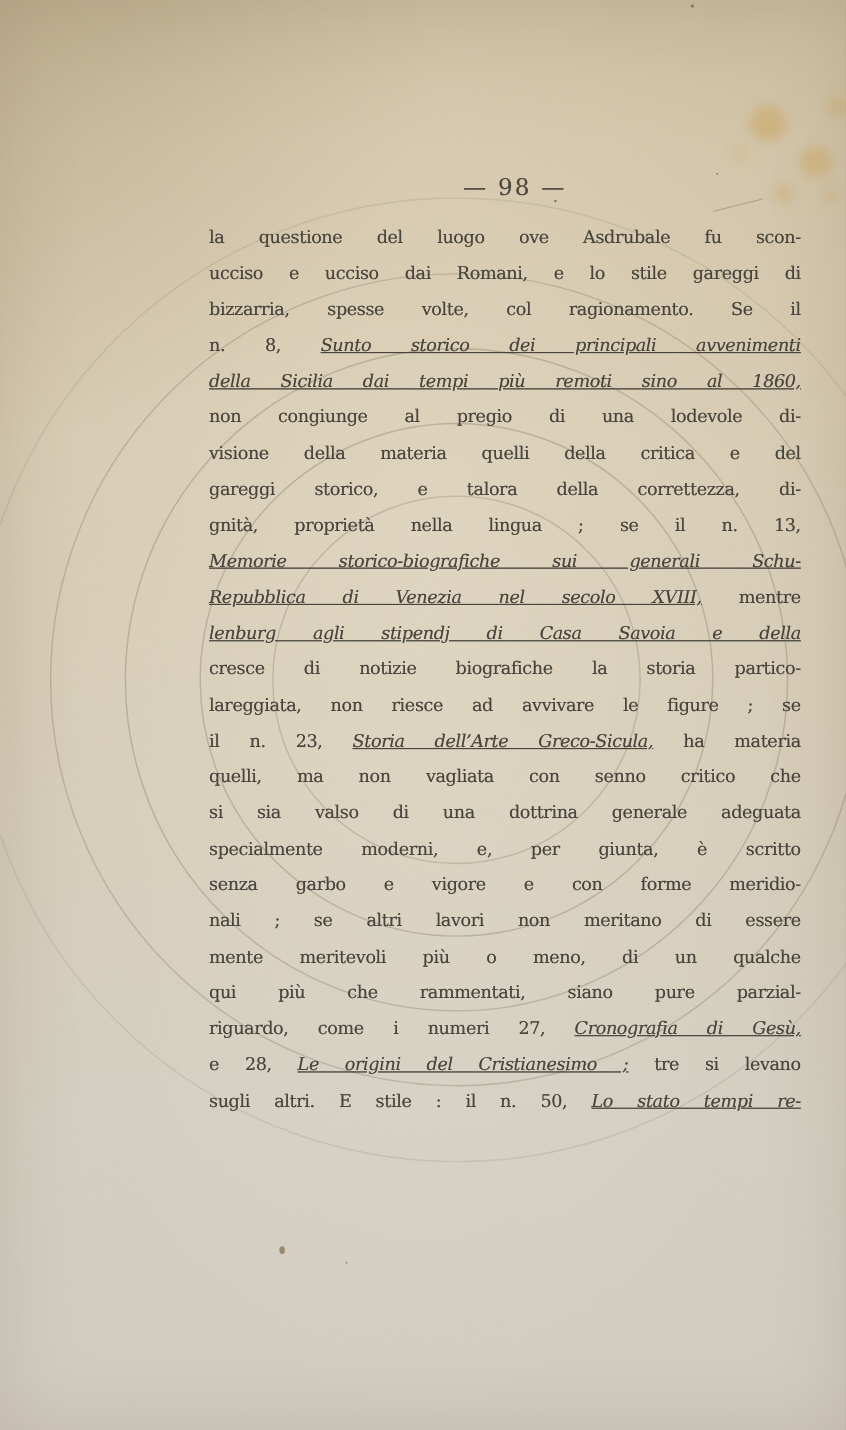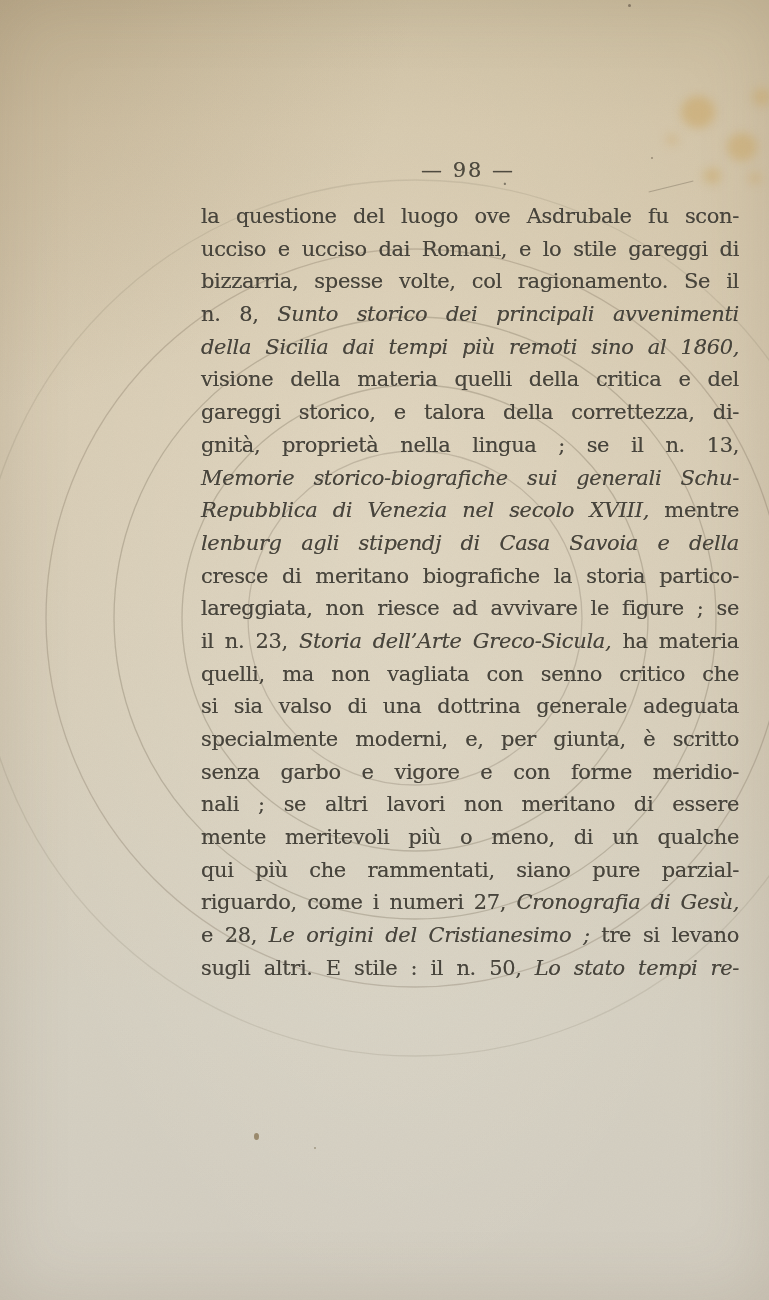--- a/index.html
+++ b/index.html
@@ -31,33 +31,33 @@
   }
   #pagedot{
     position:absolute;top:168px;left:502px;font-size:18px;color:#6a6456;opacity:0.8;
   }
   .scratch{
     position:absolute;left:648px;top:186px;width:46px;height:1px;
     background:rgba(105,95,80,0.38);transform:rotate(-14deg);
   }
   
   #textblock{
-    position:absolute;left:201px;top:200px;width:538px;
+    position:absolute;left:190px;top:200px;width:538px;
     color:#45423a;
-    font-size:21px;line-height:32.7px;letter-spacing:-0.35px;
+    font-size:16px;line-height:32.7px;letter-spacing:-0.35px;
     text-shadow:0 0 0.6px rgba(69,66,58,0.55);
   }
   .line{
     text-align:justify;
     -moz-text-align-last:justify;
     text-align-last:justify;
     height:32.7px;overflow:visible;white-space:normal;
   }
   .seg{font-style:normal;}
-  .seg.it{font-style:italic;}
+  .seg.it{font-style:italic;text-decoration:underline;}
 </style>
 </head>
 <body>
 
 <div id="paper">
 
   <svg id="rings" width="769" height="1300">
     <g fill="none" stroke="#6e6250" stroke-width="1.3">
       <circle cx="415" cy="618" r="167" opacity="0.26"></circle>
       <circle cx="415" cy="618" r="233" opacity="0.30"></circle>
@@ -82,27 +82,28 @@
   <div id="pagenum">— 98 —</div>
   <div id="pagedot">.</div>
   <div class="scratch"></div>
 
   <div id="textblock">
       <div class="line"><span class="seg">la questione del luogo ove Asdrubale fu scon-</span></div>
       <div class="line"><span class="seg">ucciso e ucciso dai Romani, e lo stile gareggi di</span></div>
       <div class="line"><span class="seg">bizzarria, spesse volte, col ragionamento. Se il</span></div>
       <div class="line"><span class="seg">n. 8, </span><span class="seg it">Sunto storico dei principali avvenimenti</span></div>
       <div class="line"><span class="seg it">della Sicilia dai tempi più remoti sino al 1860,</span></div>
+      <div class="line"><span class="seg">non congiunge al pregio di una lodevole di-</span></div>
       <div class="line"><span class="seg">visione della materia quelli della critica e del</span></div>
       <div class="line"><span class="seg">gareggi storico, e talora della correttezza, di-</span></div>
       <div class="line"><span class="seg">gnità, proprietà nella lingua ; se il n. 13,</span></div>
       <div class="line"><span class="seg it">Memorie storico-biografiche sui generali Schu-</span></div>
       <div class="line"><span class="seg it">Repubblica di Venezia nel secolo XVIII,</span><span class="seg"> mentre</span></div>
       <div class="line"><span class="seg it">lenburg agli stipendj di Casa Savoia e della</span></div>
-      <div class="line"><span class="seg">cresce di meritano biografiche la storia partico-</span></div>
+      <div class="line"><span class="seg">cresce di notizie biografiche la storia partico-</span></div>
       <div class="line"><span class="seg">lareggiata, non riesce ad avvivare le figure ; se</span></div>
       <div class="line"><span class="seg">il n. 23, </span><span class="seg it">Storia dell’Arte Greco-Sicula,</span><span class="seg"> ha materia</span></div>
       <div class="line"><span class="seg">quelli, ma non vagliata con senno critico che</span></div>
       <div class="line"><span class="seg">si sia valso di una dottrina generale adeguata</span></div>
       <div class="line"><span class="seg">specialmente moderni, e, per giunta, è scritto</span></div>
       <div class="line"><span class="seg">senza garbo e vigore e con forme meridio-</span></div>
       <div class="line"><span class="seg">nali ; se altri lavori non meritano di essere</span></div>
       <div class="line"><span class="seg">mente meritevoli più o meno, di un qualche</span></div>
       <div class="line"><span class="seg">qui più che rammentati, siano pure parzial-</span></div>
       <div class="line"><span class="seg">riguardo, come i numeri 27, </span><span class="seg it">Cronografia di Gesù,</span></div>

